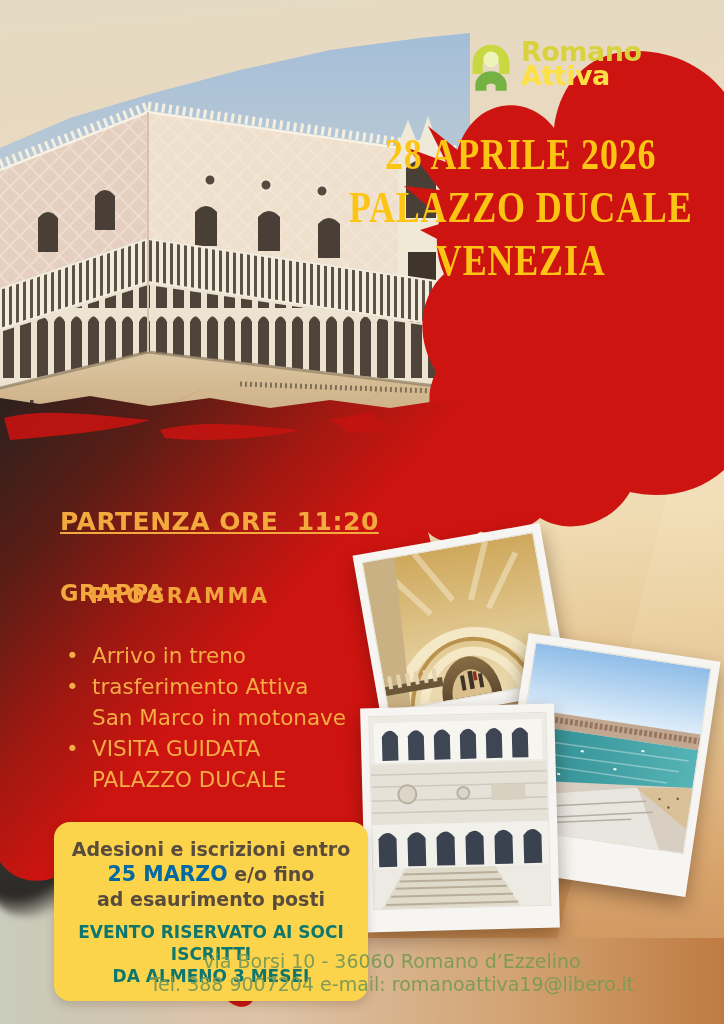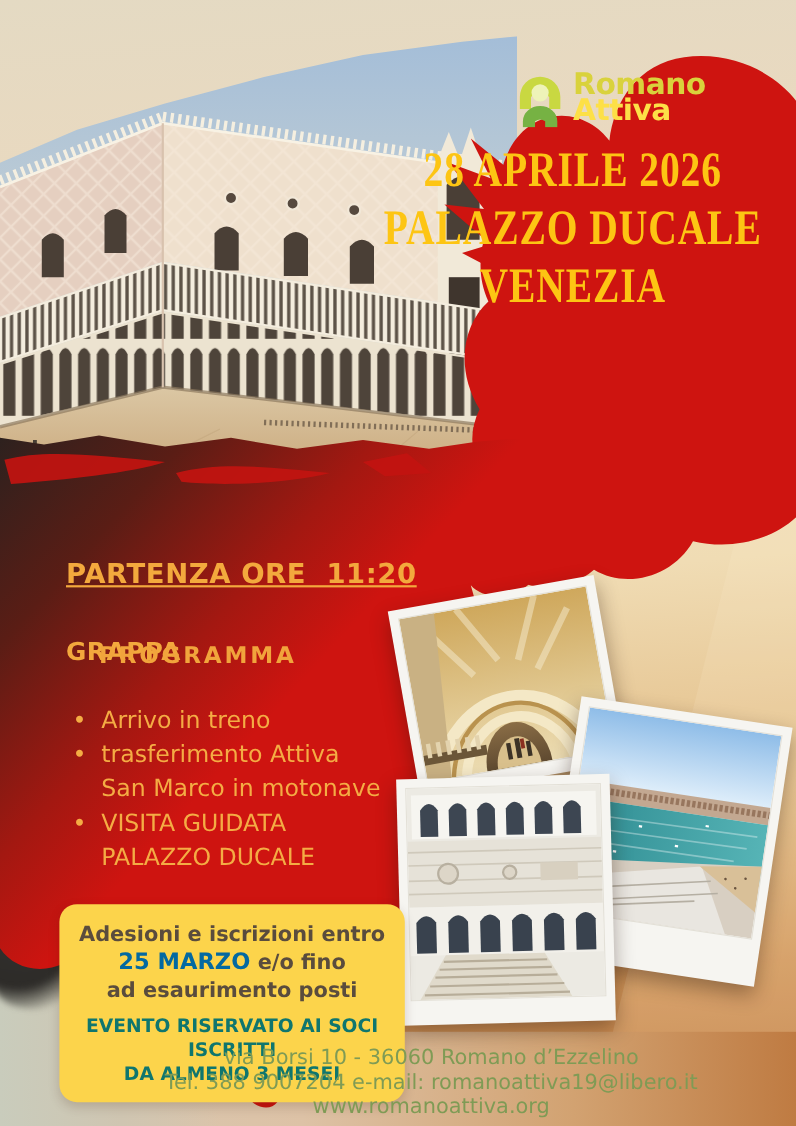--- a/index.html
+++ b/index.html
@@ -19,21 +19,21 @@
     border-radius:48% 52% 55% 45%;filter:blur(3px);transform:rotate(8deg);}
   
   .main-photo{position:absolute;left:0;top:28px;width:470px;height:432px;z-index:3;
     clip-path:polygon(0 120px,70px 90px,150px 66px,240px 42px,330px 22px,420px 10px,470px 5px,
       470px 432px,437px 403px,398px 391px,350px 414px,300px 402px,252px 419px,205px 408px,
       152px 420px,103px 410px,62px 422px,22px 412px,0 419px);}
   .main-photo svg{display:block;width:100%;height:100%;}
   
   .blobs{position:absolute;inset:0;z-index:4;pointer-events:none;}
   
-  .logo{position:absolute;left:468px;top:62px;z-index:6;display:flex;align-items:flex-start;gap:7px;}
+  .logo{position:absolute;left:468px;top:37px;z-index:6;display:flex;align-items:flex-start;gap:7px;}
   .logo-words{display:flex;flex-direction:column;margin-top:3px;}
   .logo-w1{font-size:27px;font-weight:800;letter-spacing:-.5px;color:#d9d23c;line-height:24px;}
   .logo-w2{font-size:27px;font-weight:800;letter-spacing:-.5px;color:#fde047;line-height:24px;}
   
   .title{position:absolute;right:32px;top:128px;z-index:6;text-align:center;font-family:Liberation Serif, serif;}
   .title div{font-size:45px;font-weight:800;color:#fdc513;line-height:53px;letter-spacing:1px;
     transform:scaleX(.8);transform-origin:100% 50%;white-space:nowrap;}
   
   .departure{position:absolute;left:60px;top:466px;z-index:6;color:#f3a93d;white-space:pre-wrap;}
   .dep1{font-size:25px;font-weight:600;letter-spacing:.5px;line-height:35px;text-decoration:underline;}
@@ -367,16 +367,15 @@
     <div class="n-dark">ad esaurimento posti</div>
     <div class="n-group2">
       <div class="n-red">EVENTO RISERVATO AI SOCI ISCRITTI</div>
       <div class="n-red">DA ALMENO 3 MESEI</div>
     </div>
   </div>
 
   <div class="footer">
     <div>via Borsi 10 - 36060 Romano d’Ezzelino</div>
     <div>Tel. 388 9007204 e-mail: romanoattiva19@libero.it</div>
-    <div>www.romanoattiva.org</div>
   </div>
 
 </div>
 
 </body></html>

